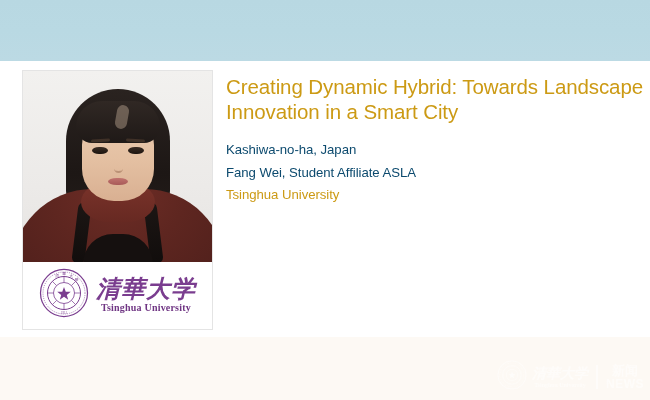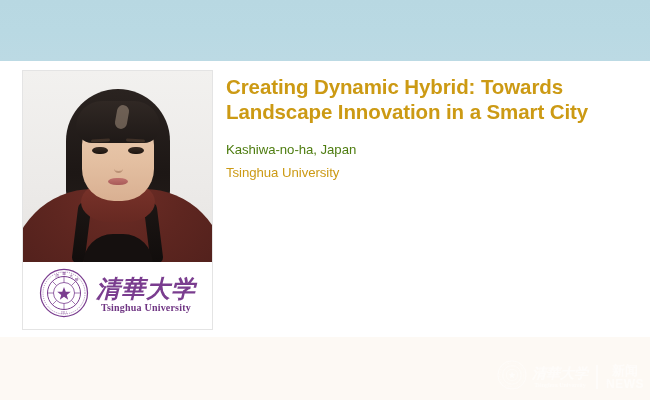--- a/index.html
+++ b/index.html
@@ -173,26 +173,26 @@
   
   .content {
     position:absolute;
     left:226px; top:74px;
     width:418px;
   }
   .title {
     color:#cc9a14;
     font-size:20.5px;
     line-height:25px;
-    font-weight:bold;
+    font-weight:normal;
     letter-spacing:-.1px;
     margin-bottom:15px;
   }
   .meta-line {
-    color:#4d7c0f;
+    color:#0c4a6e;
     font-size:13.2px;
     line-height:22.5px;
     letter-spacing:-.05px;
   }
   .meta-line.gold { color:#cc9a14; }
 
   
   .watermark {
     position:absolute;
     right:6px; bottom:6px;
@@ -290,20 +290,21 @@
         <span class="logo-en">Tsinghua University</span>
       </span>
     </div>
 
   </div>
 
   <div class="content">
     <div class="title">Creating Dynamic Hybrid: Towards Landscape Innovation in a Smart City</div>
 
     <div class="meta-line">Kashiwa-no-ha, Japan</div>
+    <div class="meta-line">Fang Wei, Student Affiliate ASLA</div>
     <div class="meta-line gold">Tsinghua University</div>
   </div>
 
   <div class="watermark">
     <span class="wm-left">
       <span>
         <svg width="30" height="30" viewBox="0 0 100 100">
           <circle cx="50" cy="50" r="47" fill="none" stroke="#ffffff" stroke-width="3"></circle>
           <circle cx="50" cy="50" r="40" fill="none" stroke="#ffffff" stroke-width="1.5" stroke-dasharray="3 3"></circle>
           <circle cx="50" cy="50" r="31" fill="none" stroke="#ffffff" stroke-width="2.5"></circle>

